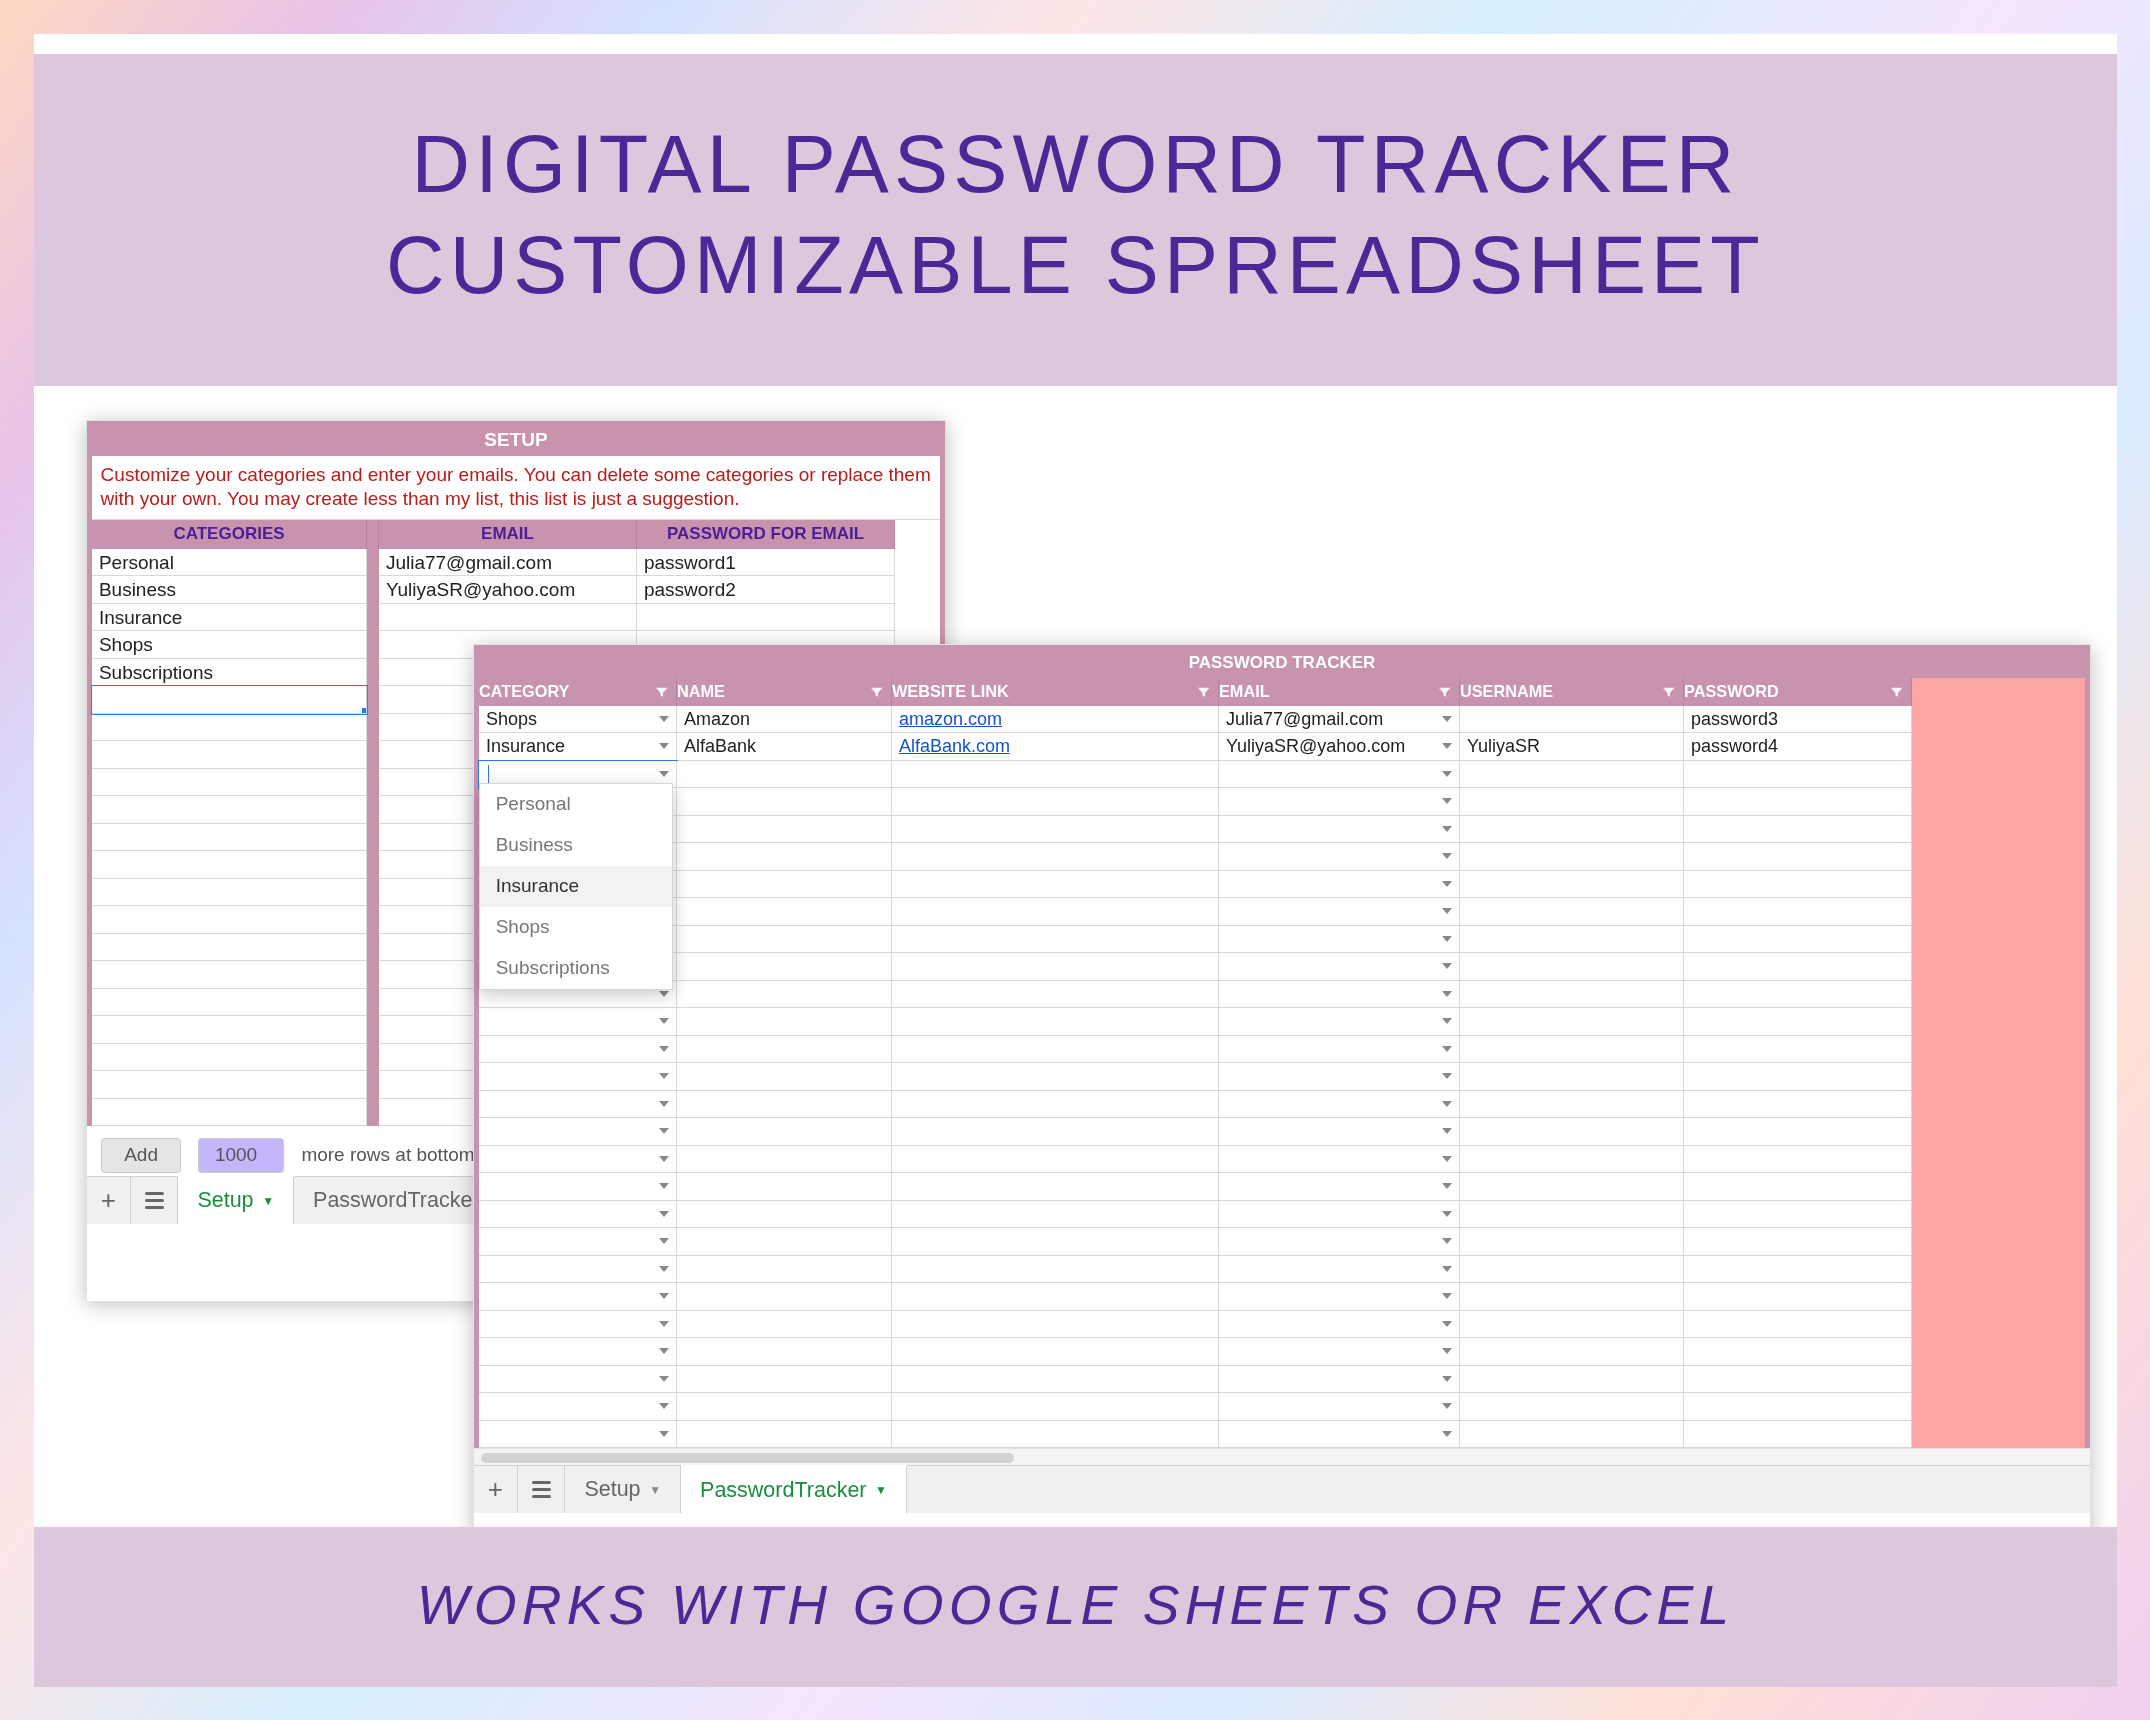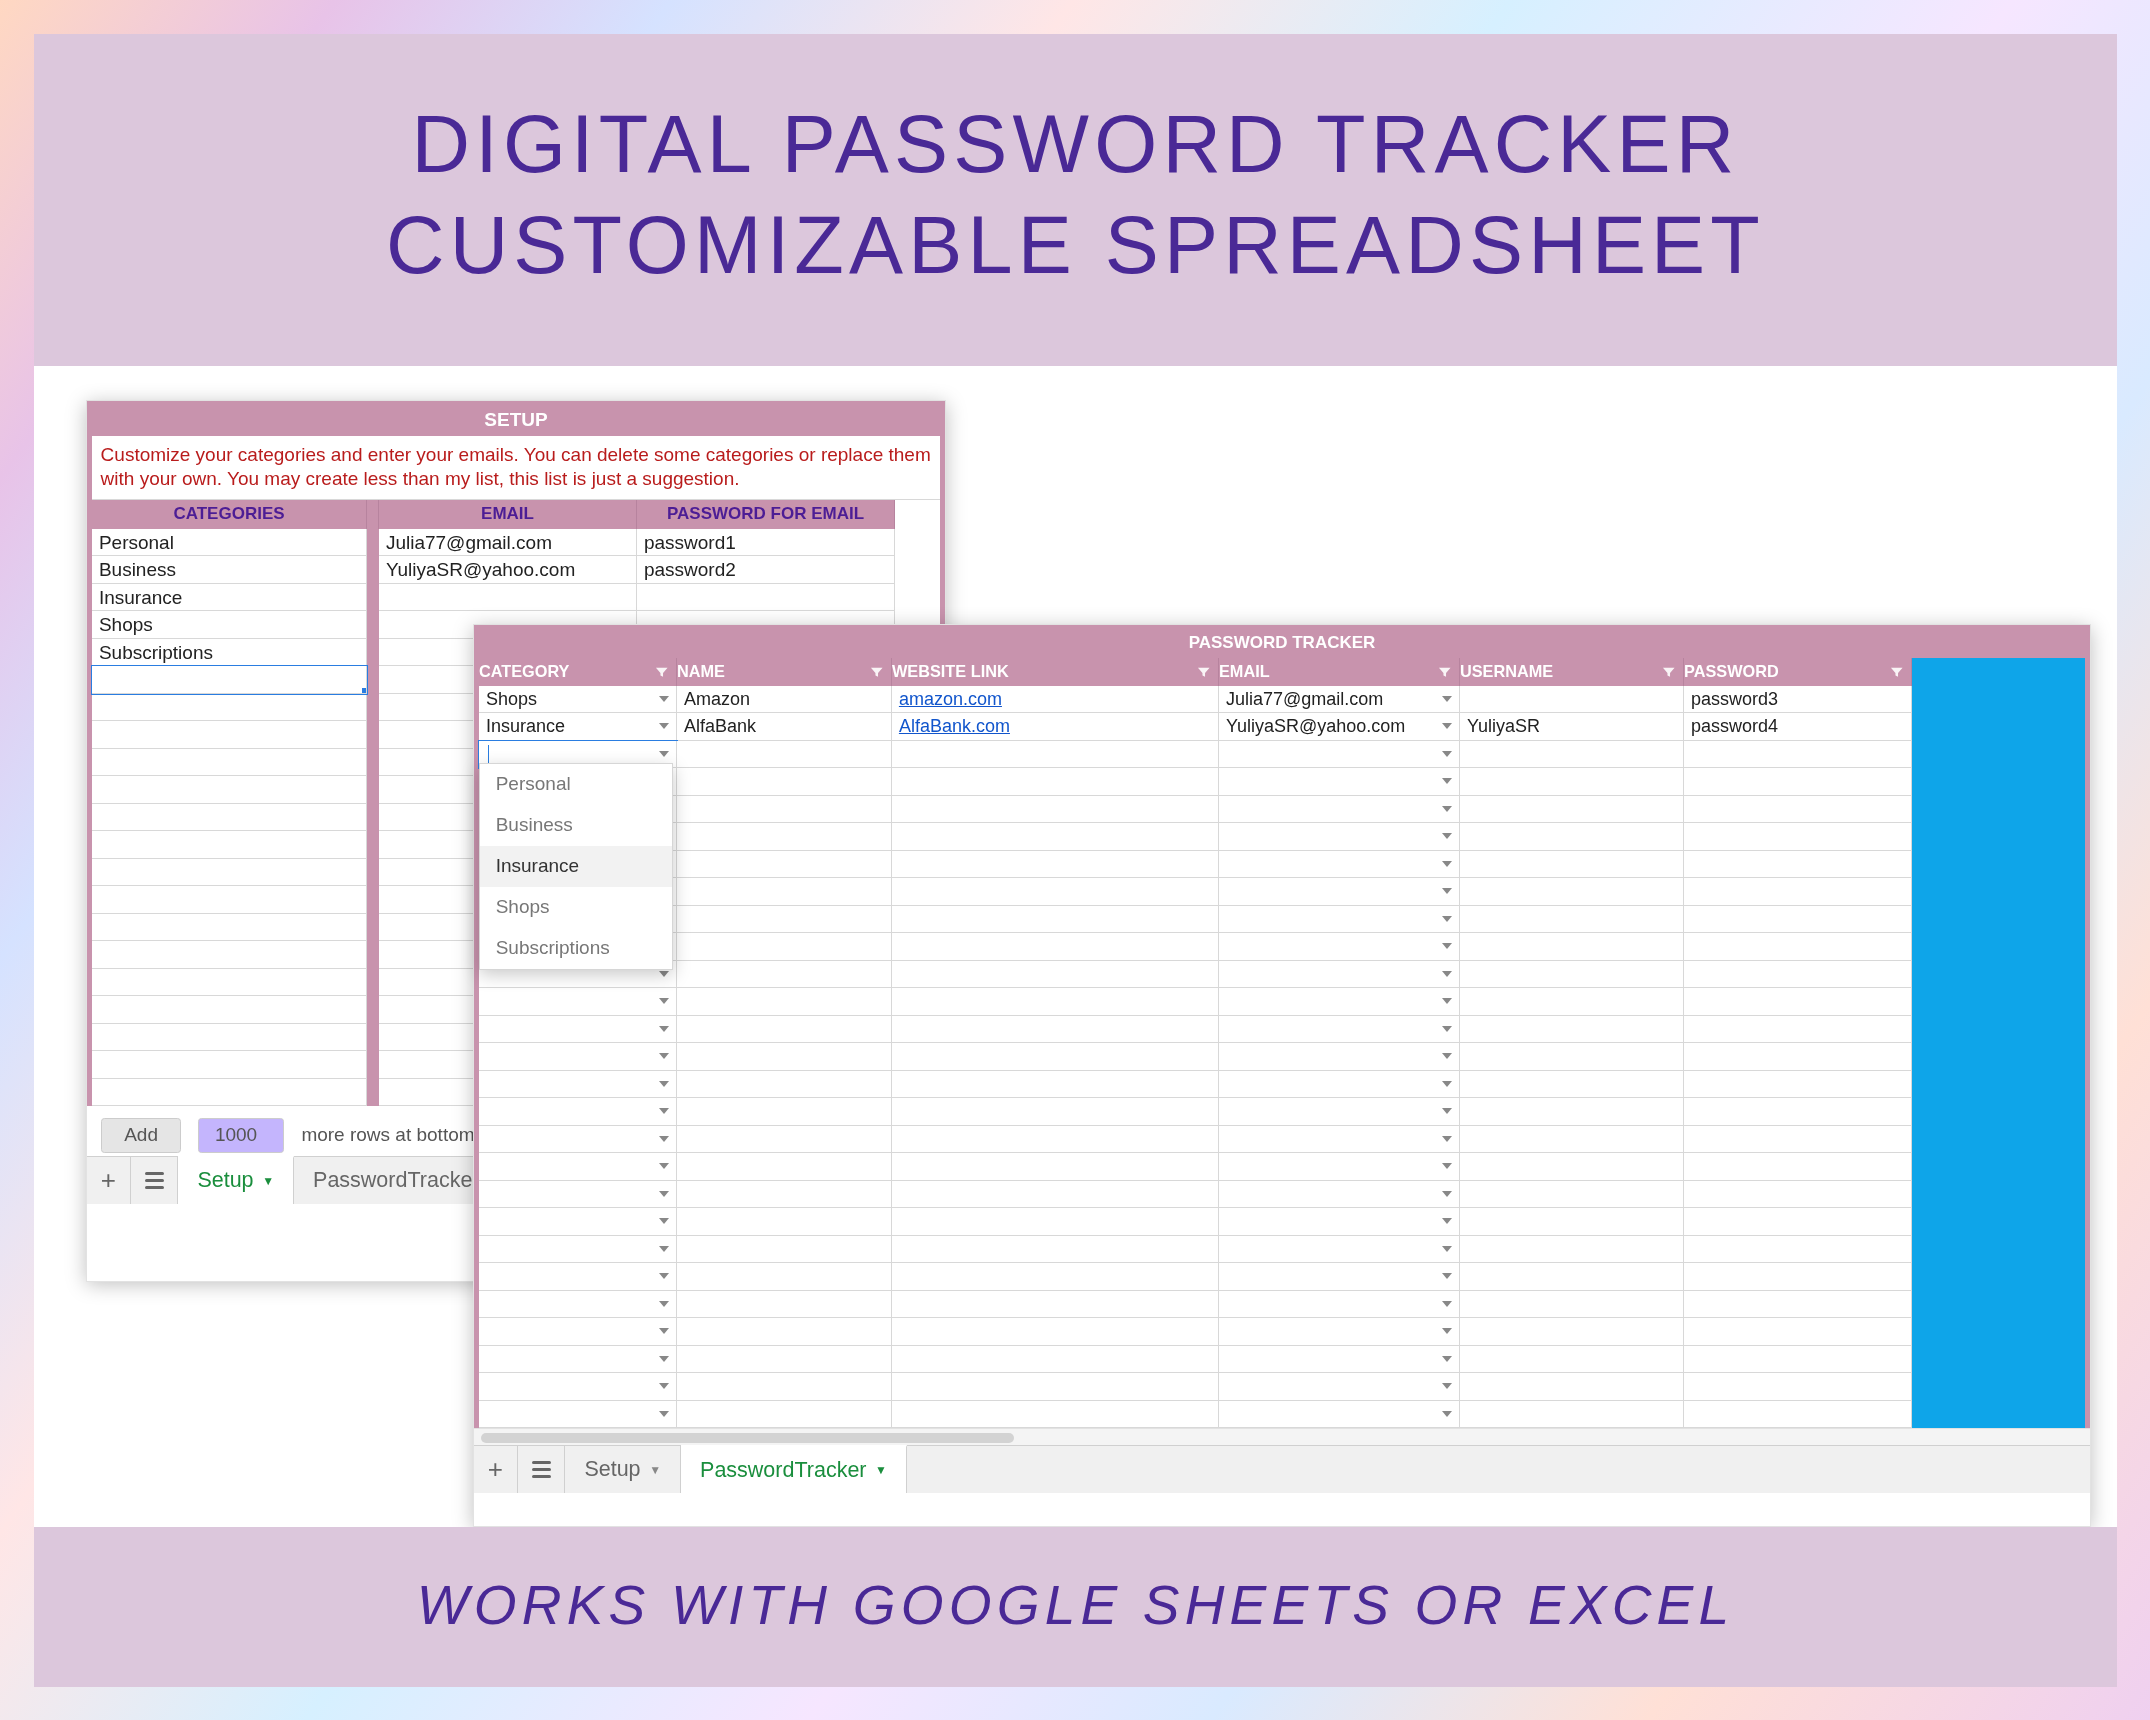--- a/index.html
+++ b/index.html
@@ -25,20 +25,21 @@
   }
   .frame{
     width:100%;height:100%;
     background:#ffffff;
     position:relative;
     overflow:hidden;
   }
   .band{
     background:var(--lilac);
     width:100%;
+    margin-top:20px;
   }
   .title-band{
     text-align:center;
     padding:60px 34px 69px;
   }
   .title-band .hline{
     color:var(--purple);
     font-size:81px;
     letter-spacing:5.2px;
     line-height:1.25;
@@ -178,21 +179,21 @@
   }
 
   
   .tracker-window{
     left:439px;top:250px;
     width:1618px;height:903px;
   }
   .tracker-body{
     border:5.2px solid var(--accent);
     border-bottom:none;
-    background:#0ea5e9;
+    background:#fca5a5;
   }
   .tracker-title{
     background:var(--accent);text-align:center;color:#fff;
     font-weight:bold;font-size:17px;padding:3.4px 0 5.2px;
   }
   .tracker-grid{
     display:grid;
     grid-template-columns:198px 215px 327px 241px 224px 228px;
   }
   .thdr{

